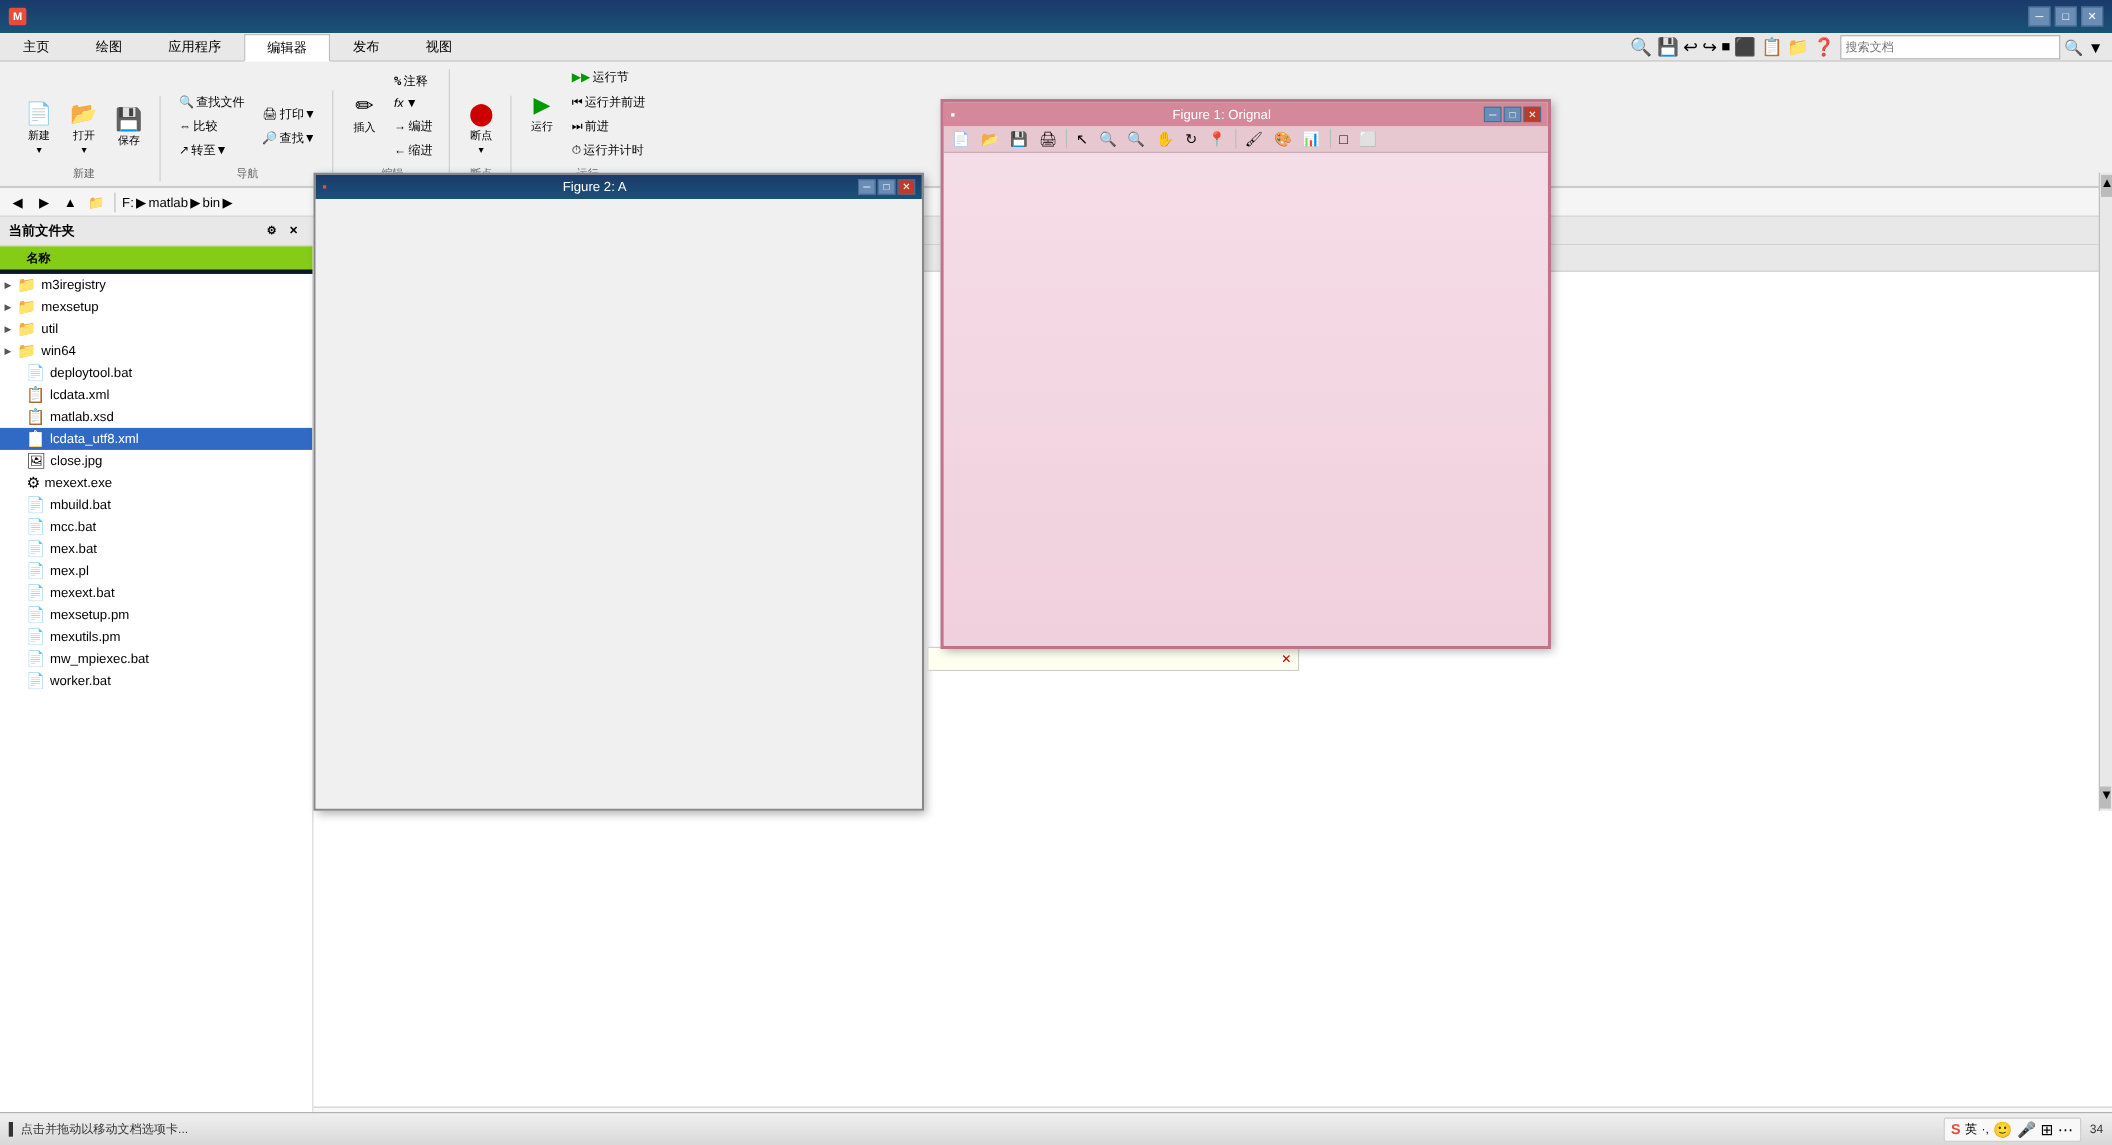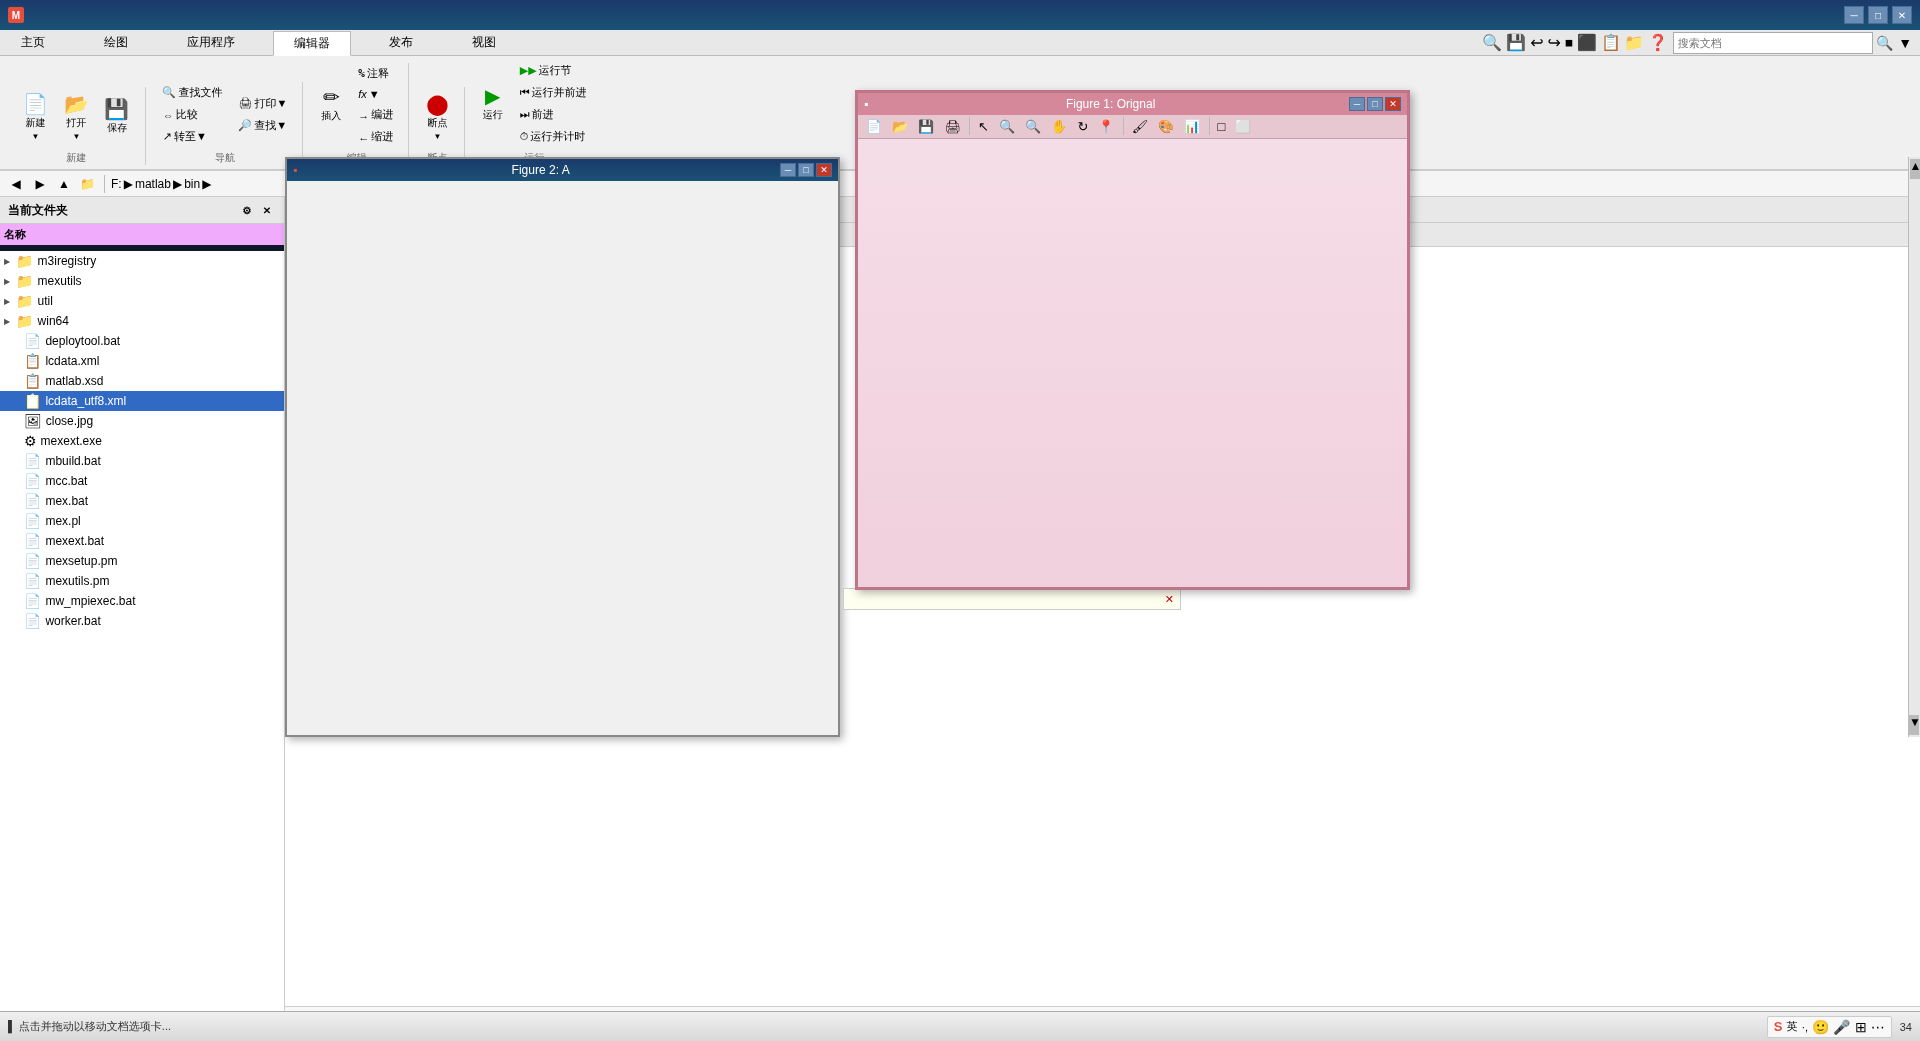--- a/index.html
+++ b/index.html
@@ -20,21 +20,20 @@
     .title-btn { width: 20px; height: 18px; background: #6a8db5; border: 1px solid #4a6d95; color: white; font-size: 10px; cursor: pointer; display: flex; align-items: center; justify-content: center; }
     .app-icon { width: 16px; height: 16px; background: #e74c3c; border-radius: 2px; margin-right: 6px; font-size: 10px; display: flex; align-items: center; justify-content: center; color: white; font-weight: bold; }
 
     
     .main-tabs { 
       background: #e8e8e8; 
       display: flex; 
       align-items: center;
       height: 26px;
       border-bottom: 1px solid #bbb;
-      gap: 17px;
     }
     .main-tab {
       padding: 4px 20px;
       font-size: 12px;
       cursor: pointer;
       border: 1px solid transparent;
       height: 100%;
       display: flex; align-items: center;
     }
     .main-tab.active { 
@@ -152,23 +151,23 @@
       align-items: center;
       justify-content: space-between;
       font-size: 12px;
       font-weight: bold;
     }
     .sidebar-header-label { font-size: 12px; }
     .sidebar-header-controls { display: flex; gap: 2px; }
     .sidebar-ctrl { width: 18px; height: 18px; cursor: pointer; display: flex; align-items: center; justify-content: center; font-size: 10px; }
     .sidebar-col-header {
       display: flex;
-      background: #f0abfc;
-      border-bottom: 6px solid #0f172a;
-      padding: 3px 4px;
+      background: #84cc16;
+      border-bottom: 4px solid #0f172a;
+      padding: 3px 24px;
       font-size: 11px;
       font-weight: bold;
     }
     .file-list { flex: 1; overflow-y: auto; }
     .file-item {
       display: flex;
       align-items: center;
       padding: 2px 8px;
       cursor: pointer;
       font-size: 12px;
@@ -541,21 +540,21 @@
     <div class="file-list">
 
       <div class="file-item folder-item">
         <span class="expand-arrow">▶</span>
         <span class="file-icon folder-icon">📁</span>
         <span>m3iregistry</span>
       </div>
       <div class="file-item folder-item">
         <span class="expand-arrow">▶</span>
         <span class="file-icon folder-icon">📁</span>
-        <span>mexutils</span>
+        <span>mexsetup</span>
       </div>
       <div class="file-item folder-item">
         <span class="expand-arrow">▶</span>
         <span class="file-icon folder-icon">📁</span>
         <span>util</span>
       </div>
       <div class="file-item folder-item">
         <span class="expand-arrow">▶</span>
         <span class="file-icon folder-icon">📁</span>
         <span>win64</span>

